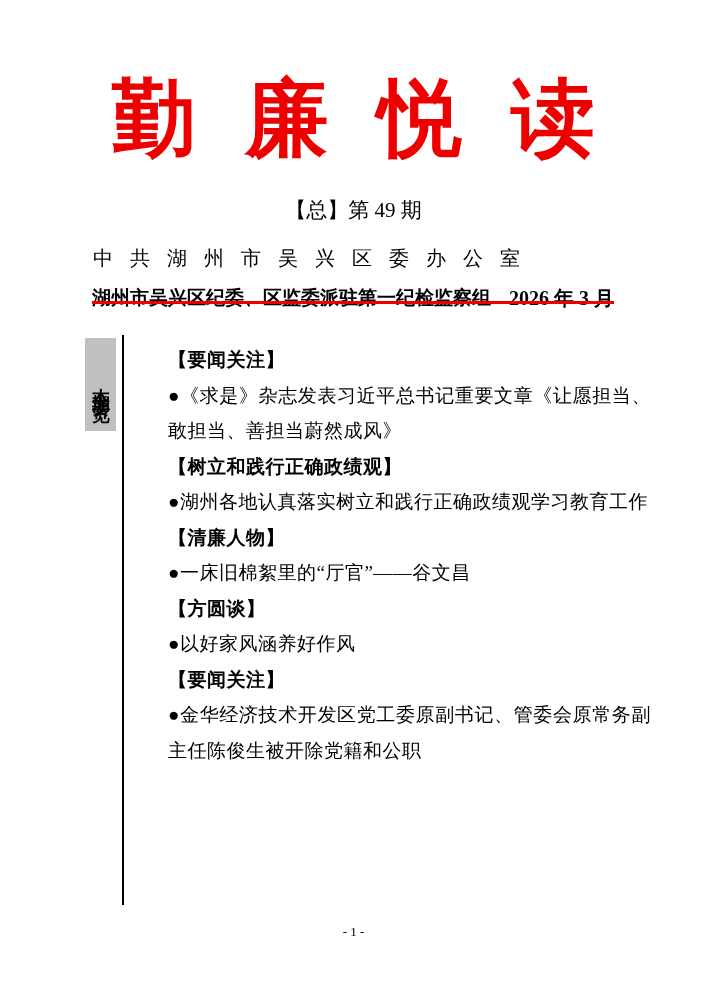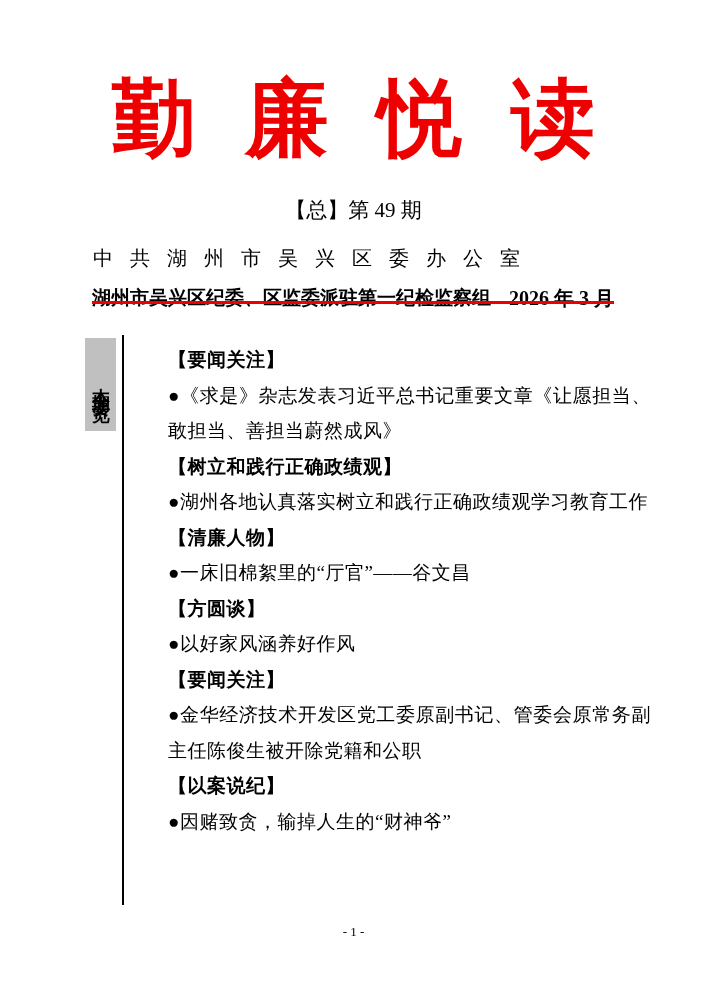--- a/index.html
+++ b/index.html
@@ -196,22 +196,18 @@
     <div class="toc-section">
       <div class="toc-heading">【方圆谈】</div>
       <div class="toc-item">●以好家风涵养好作风</div>
     </div>
 
     <div class="toc-section">
       <div class="toc-heading">【要闻关注】</div>
       <div class="toc-item">●金华经济技术开发区党工委原副书记、管委会原常务副主任陈俊生被开除党籍和公职</div>
     </div>
 
-    <div class="toc-section">
-      <div class="toc-heading">【以案说纪】</div>
-      <div class="toc-item">●因赌致贪，输掉人生的“财神爷”</div>
-    </div>
 
   </div>
 
   <div class="page-footer">- 1 -</div>
 
 </div>
 
 </body></html>

